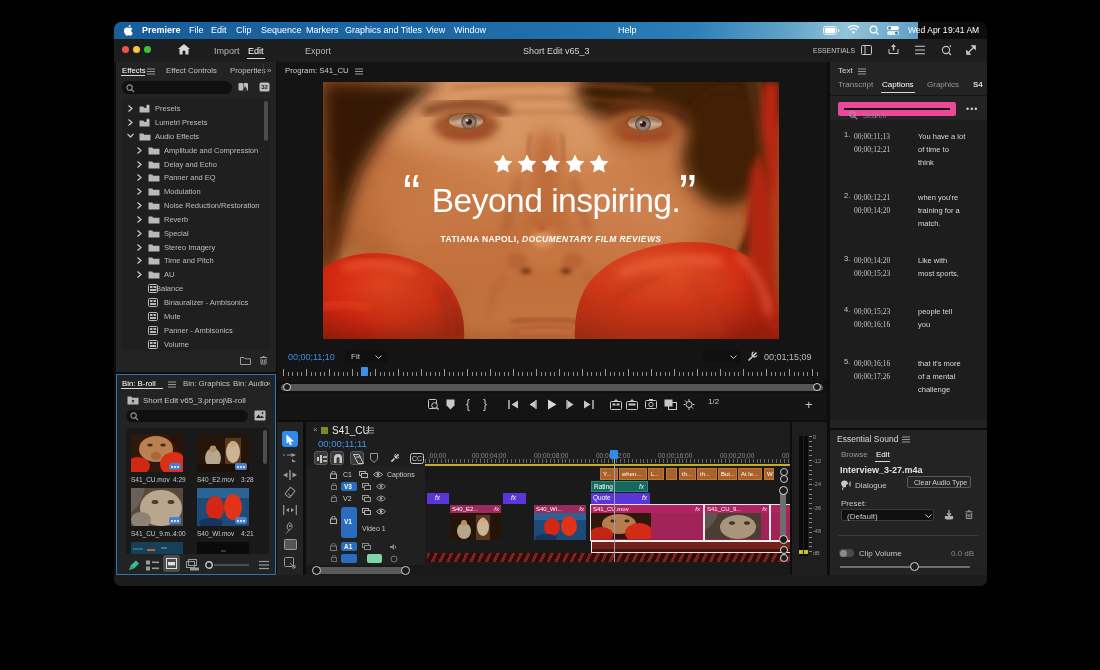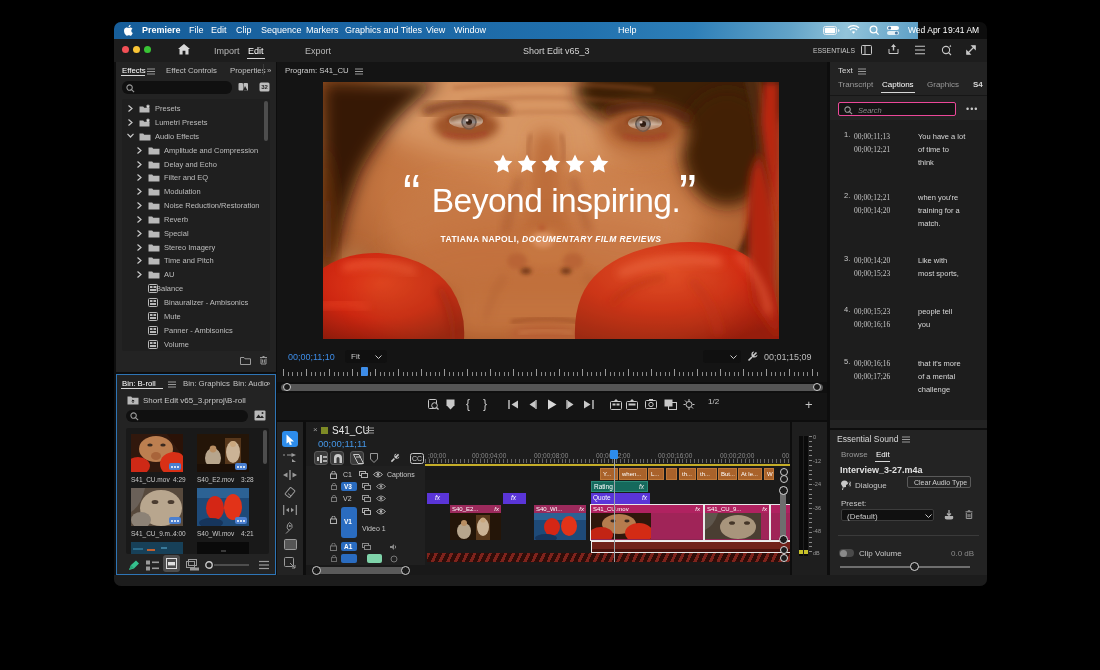--- a/index.html
+++ b/index.html
@@ -216,21 +216,21 @@
           </svg>
           <span style="left:42px;">Delay and Echo</span>
         </div>
       <div class="trow" style="top:72px;">
           <svg class="tchev" style="left:15px;" width="5" height="7">
             <use href="#chevr"></use>
           </svg>
           <svg class="tico" style="left:26px;" width="12" height="9">
             <use href="#fold"></use>
           </svg>
-          <span style="left:42px;">Filter and EQ</span>
+          <span style="left:42px;">Panner and EQ</span>
         </div>
       <div class="trow" style="top:86px;">
           <svg class="tchev" style="left:15px;" width="5" height="7">
             <use href="#chevr"></use>
           </svg>
           <svg class="tico" style="left:26px;" width="12" height="9">
             <use href="#fold"></use>
           </svg>
           <span style="left:42px;">Modulation</span>
         </div>
@@ -1016,21 +1016,21 @@
           <line x1="0" y1="3.5" x2="8" y2="3.5"></line>
           <line x1="0" y1="6" x2="8" y2="6"></line>
         </g>
       </svg>
     <div class="abs" style="left:8px; top:18px; color:#9a9a9a;">Transcript</div>
     <div class="abs" style="left:52px; top:18px; color:#fff;">Captions</div>
     <div class="underline" style="left:51px; top:30px; width:34px;"></div>
     <div class="abs" style="left:97px; top:18px; color:#9a9a9a;">Graphics</div>
     <div class="abs" style="left:143px; top:18px; color:#d8d8d8; font-weight:bold;">S4</div>
     <div class="abs" style="left:0px; top:33px; width:157px; height:1px; background:#161616;"></div>
-    <div class="abs" style="left:8px; top:40px; width:118px; height:14px; background:#141414; border:1px solid #ec4899; border-radius:2px;text-align:center;">
+    <div class="abs" style="left:8px; top:40px; width:118px; height:14px; background:#141414; border:6px solid #ec4899; border-radius:2px;text-align:center;">
       <svg class="abs" style="left:5px;top:3px;" width="9" height="9" viewBox="0 0 10 10">
           <circle cx="4" cy="4" r="3" fill="none" stroke="#9a9a9a" stroke-width="1.2"></circle>
           <line x1="6.2" y1="6.2" x2="9" y2="9" stroke="#9a9a9a" stroke-width="1.2"></line>
         </svg>
       <span class="abs" style="left:19px; top:3px; font-style:italic; color:#8a8a8a; font-size:7.5px;">Search</span>
     </div>
     <div class="abs" style="left:136px; top:42px; color:#c8c8c8; font-size:9px; letter-spacing:1px;">•••</div>
     <div id="caplist" class="abs" style="left:0; top:58px; width:157px; height:300px; background:#1d1d1d;">
       <div class="capnum" style="top:10px;">1.</div>
       <div class="captc" style="top:10px;">00;00;11;13<br>00;00;12;21</div>

